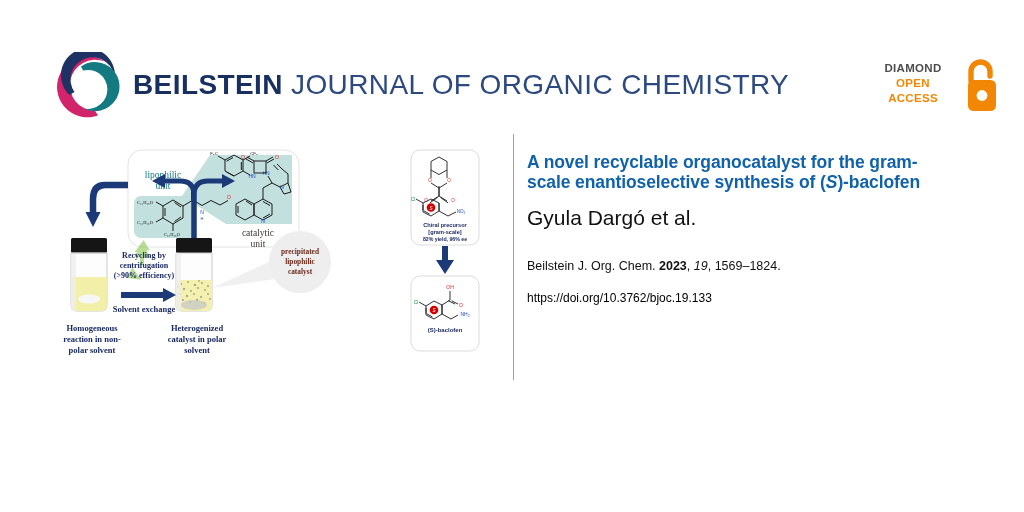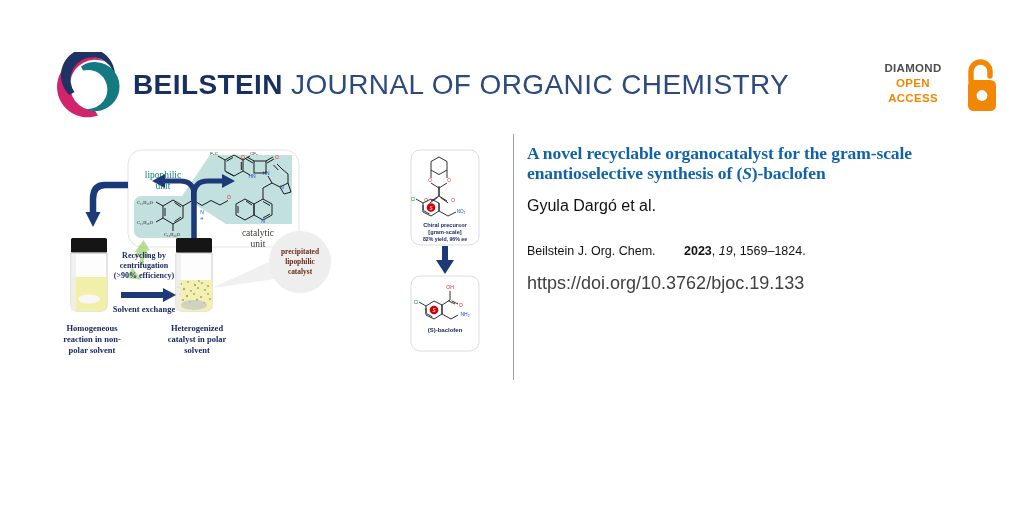--- a/index.html
+++ b/index.html
@@ -30,29 +30,29 @@
   .oa-open,.oa-access{color:#f28705;}
   .oa-lock{position:absolute;left:90px;top:1px;width:40px;height:56px;}
 
   
   .divider{position:absolute;left:513px;top:134px;width:1px;height:246px;background:#9aa0a6;}
 
   
   .article{position:absolute;left:527px;top:140px;width:420px;}
   .art-title{
     font-size:17.5px;font-weight:bold;line-height:20px;color:#1063ab;
-    margin:3px 0 14px 0;letter-spacing:-.1px;font-family:Liberation Serif, serif;
+    margin:12px 0 14px 0;letter-spacing:-.1px;
   }
   .art-title .ital{font-style:italic;}
-  .art-authors{font-size:16px;color:#111;margin:0 0 28px 0;}
+  .art-authors{font-size:21px;color:#111;margin:0 0 28px 0;}
   .art-cite{font-size:12.5px;color:#111;margin:0 0 16px 0;line-height:16px;}
   .art-cite .j{}
-  .art-cite .yr{font-weight:bold;margin-left:25px;}
+  .art-cite .yr{font-weight:bold;}
   .art-cite .vol{font-style:italic;margin-top:20px;}
-  .art-doi{font-size:18px;color:#404040;line-height:17px;}
+  .art-doi{font-size:12px;color:#000000;line-height:17px;}
 
   
   .ga{position:absolute;left:30px;top:128px;width:478px;height:258px;text-align:center;}
   .ga svg{display:block;}
 </style>
 </head>
 <body>
 
 <div id="page">
 

